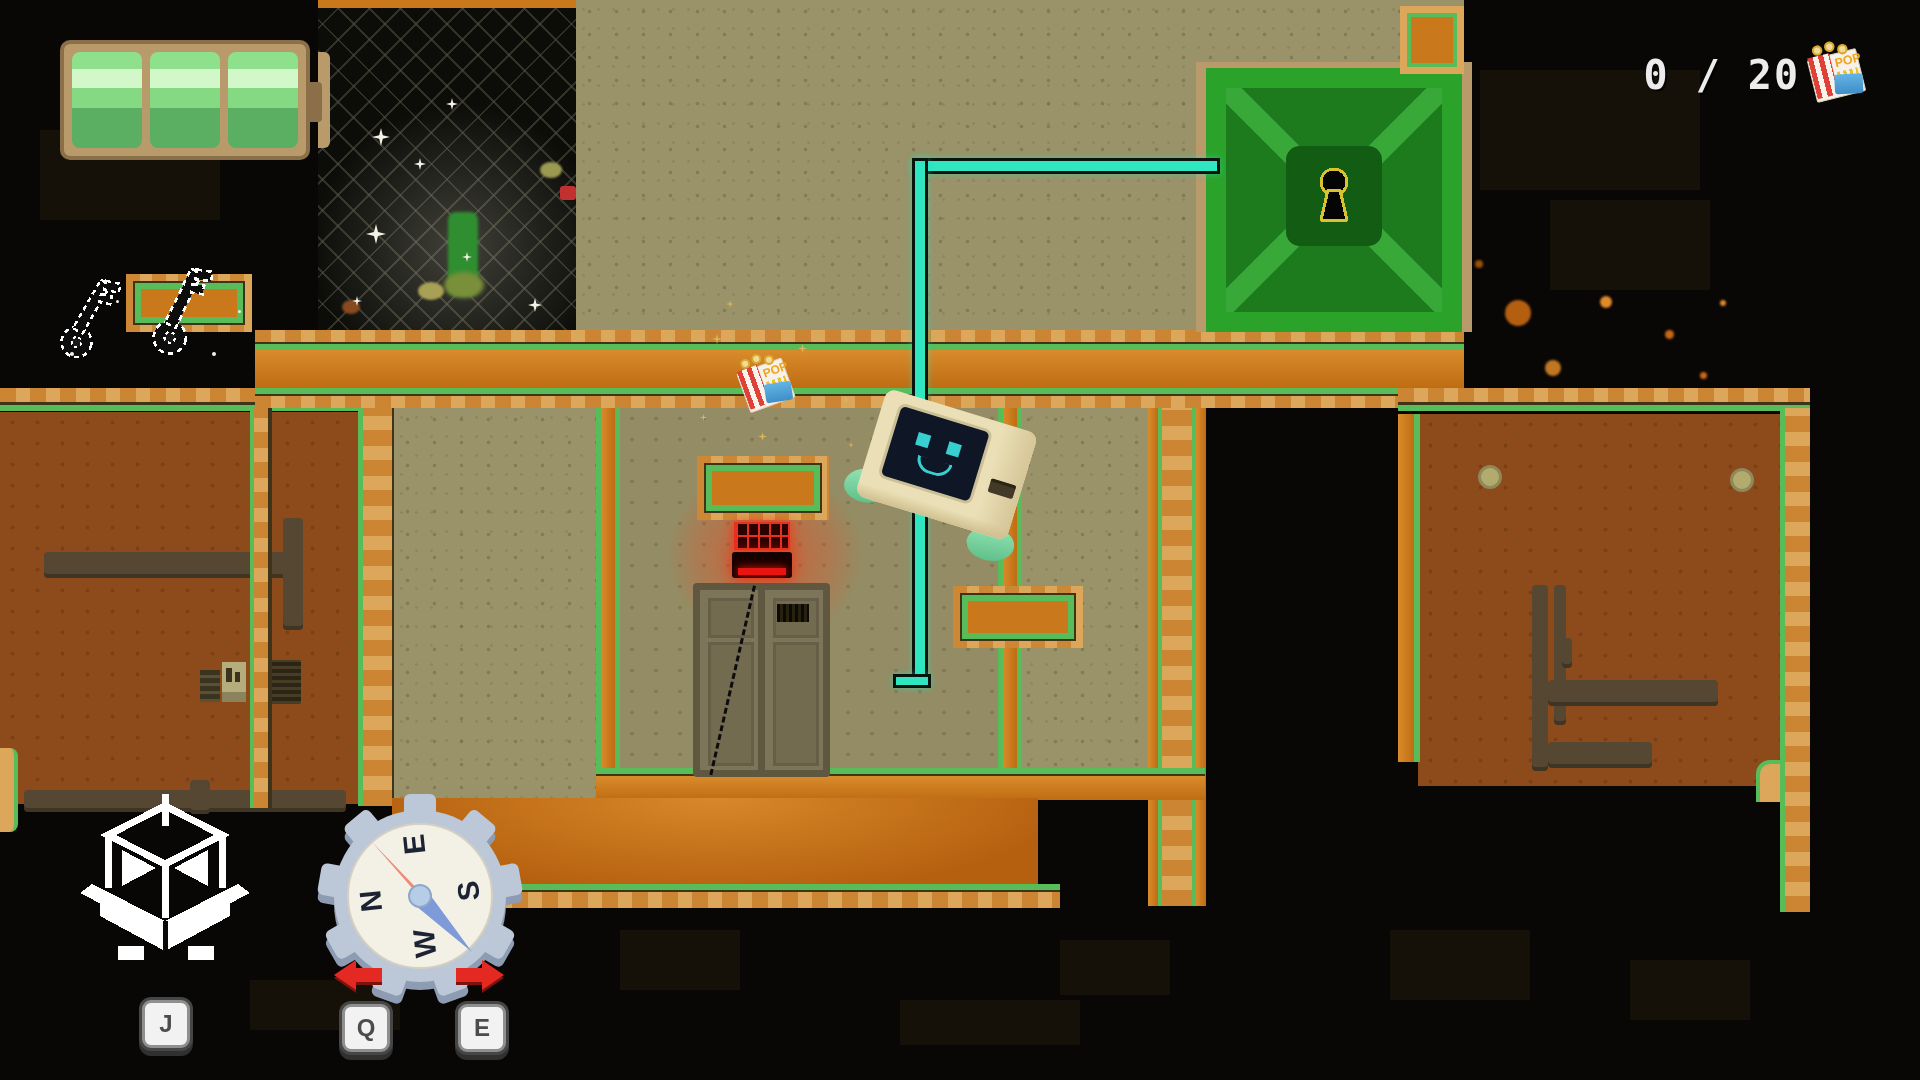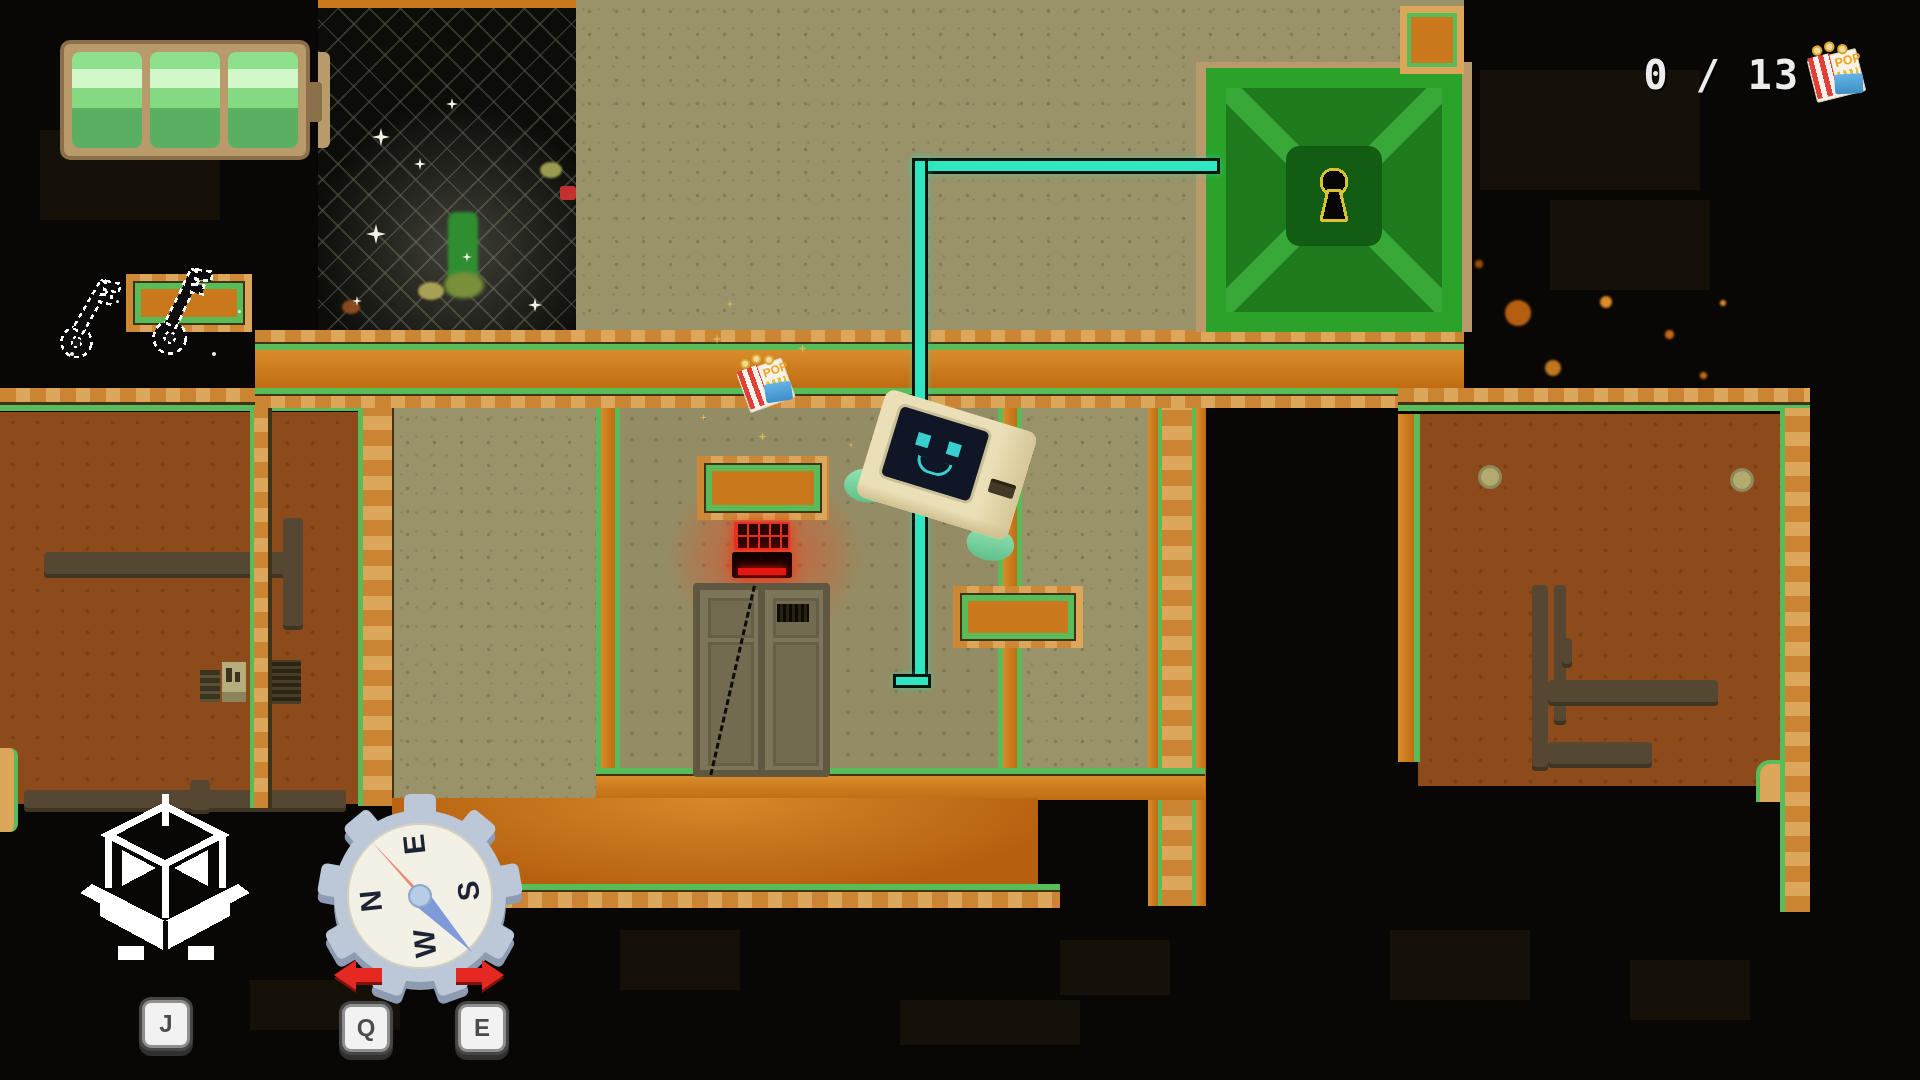--- a/index.html
+++ b/index.html
@@ -340,21 +340,21 @@
       <rect x="40" y="12" width="15" height="9"></rect>
       <rect x="38" y="26" width="11" height="8"></rect>
     </g>
     <circle cx="24" cy="78" r="5" fill="#1a1a1a" stroke="#ffffff" stroke-width="2" stroke-dasharray="3 3"></circle>
   </svg>
   <div class="abs dot" style="left:70px;top:352px;width:4px;height:4px;"></div>
   <div class="abs dot" style="left:116px;top:300px;width:3px;height:3px;"></div>
   <div class="abs dot" style="left:212px;top:352px;width:4px;height:4px;"></div>
   <div class="abs dot" style="left:238px;top:310px;width:3px;height:3px;"></div>
 
-  <div class="abs counter" style="left:1620px;top:52px;width:180px;text-align:right;">0 / 13</div>
+  <div class="abs counter" style="left:1620px;top:52px;width:180px;text-align:right;">0 / 20</div>
   <div class="abs popcorn" style="left:1806px;top:42px;transform:rotate(-8deg) scale(1.05);">
     <div class="pc-box"></div>
       <div class="pc-stripes"></div>
     <span class="pc-pop">POP</span>
     <div class="pc-squig"></div>
       <div class="pc-blue"></div>
     <i class="pc-k" style="left:10px;top:2px;"></i>
       <i class="pc-k" style="left:22px;top:0;"></i>
       <i class="pc-k" style="left:34px;top:4px;"></i>
   </div>

